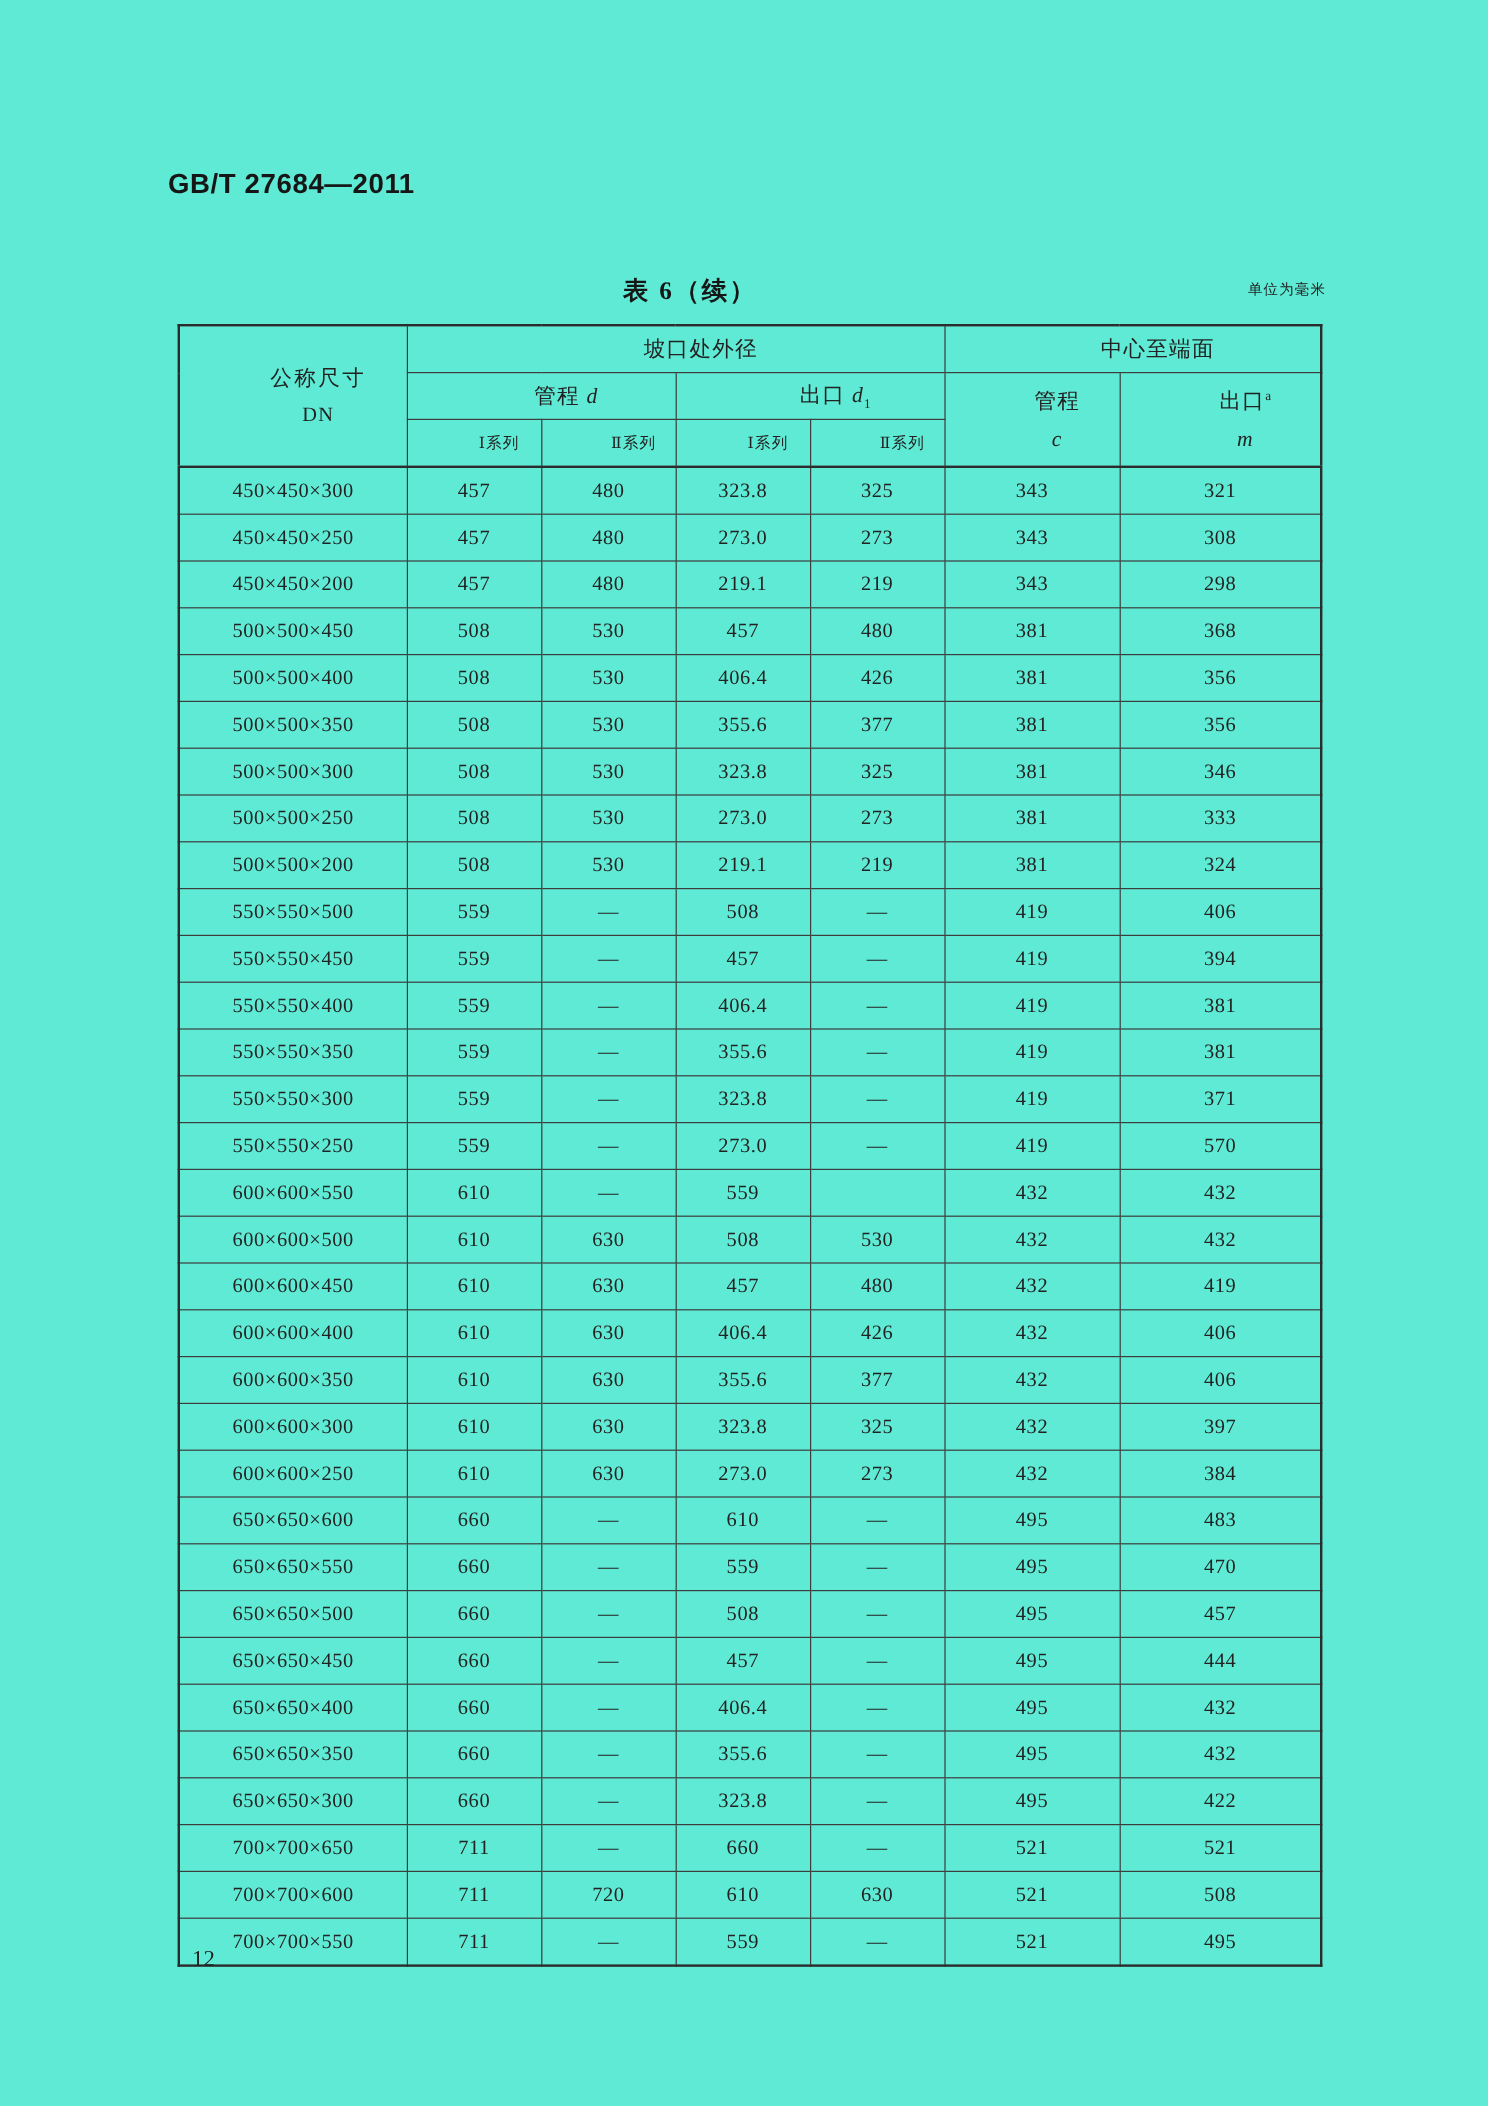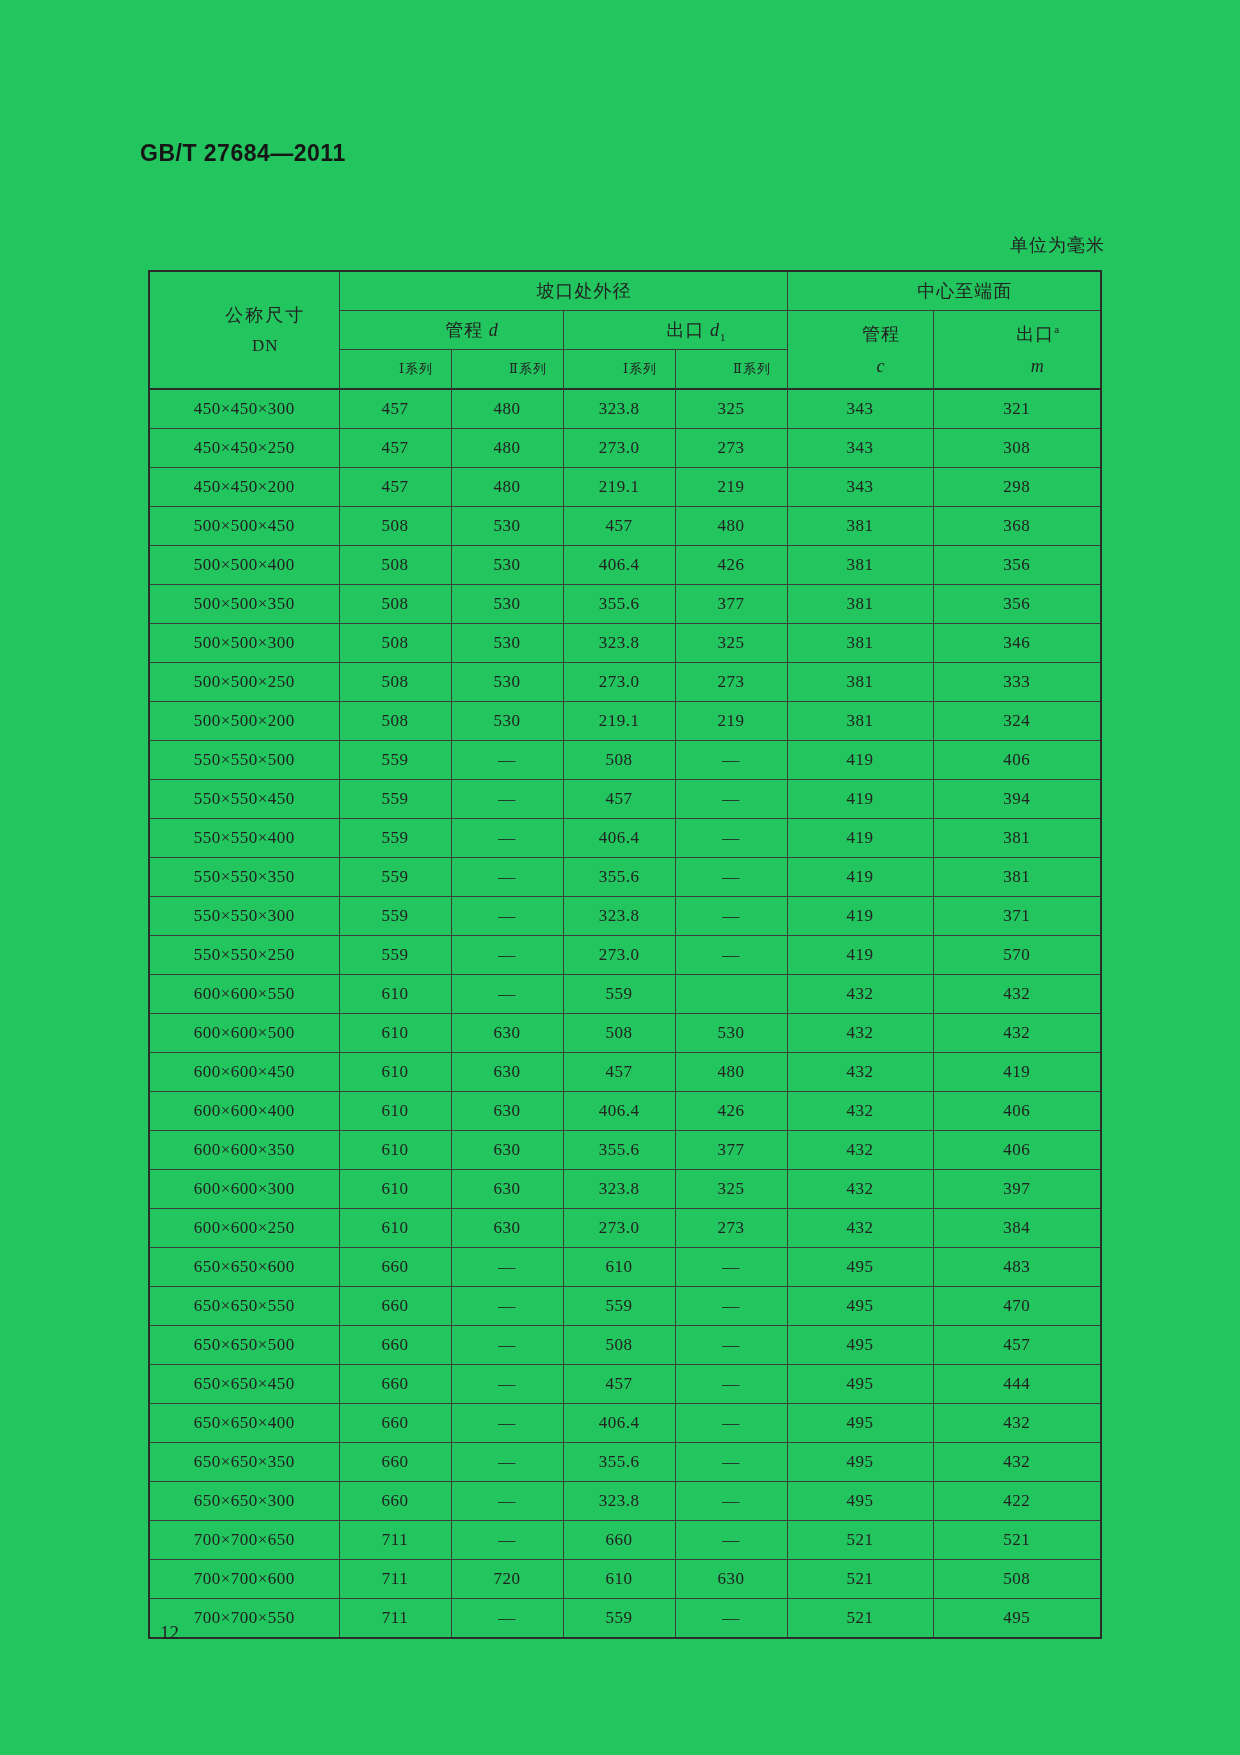--- a/index.html
+++ b/index.html
@@ -1,20 +1,20 @@
 <!DOCTYPE html>
 <html><head>
 <meta charset="utf-8">
 <style>
   html,body { margin:0; padding:0; background:#ffffff; }
   .page {
     position: relative;
     width: 1240px;
     height: 1755px;
-    background: #22c55e;
+    background: #5eead4;
     font-family: "Liberation Serif", "DejaVu Serif", serif;
     color: #1f1f1f;
     overflow: hidden;
   }
   .doc-number {
     position: absolute;
     left: 140px;
     top: 140px;
     font-family: "Liberation Sans", "DejaVu Sans", sans-serif;
     font-weight: 700;
@@ -30,21 +30,21 @@
     text-align: center;
     font-weight: 700;
     font-size: 21px;
     letter-spacing: 2px;
     color: #161616;
   }
   .unit-note {
     position: absolute;
     top: 233px;
     right: 135px;
-    font-size: 18px;
+    font-size: 12px;
     letter-spacing: 1px;
     color: #222;
   }
   table.spec {
     position: absolute;
     left: 148px;
     top: 270px;
     width: 952px;
     border-collapse: collapse;
     table-layout: fixed;
@@ -92,20 +92,21 @@
   col.c-c  { width: 146px; }
   col.c-m  { width: 168px; }
 </style>
 </head>
 <body>
 
 <div class="page" data-name="document-page">
 
   <div class="doc-number" data-name="standard-number">GB/T 27684—2011</div>
 
+  <div class="table-caption" data-name="table-title">表 6（续）</div>
 
   <div class="unit-note" data-name="unit-note">单位为毫米</div>
 
   <table class="spec" data-name="dimension-table">
     <colgroup>
       <col class="c-dn">
         <col class="c-s">
         <col class="c-s">
         <col class="c-s">
         <col class="c-s">

